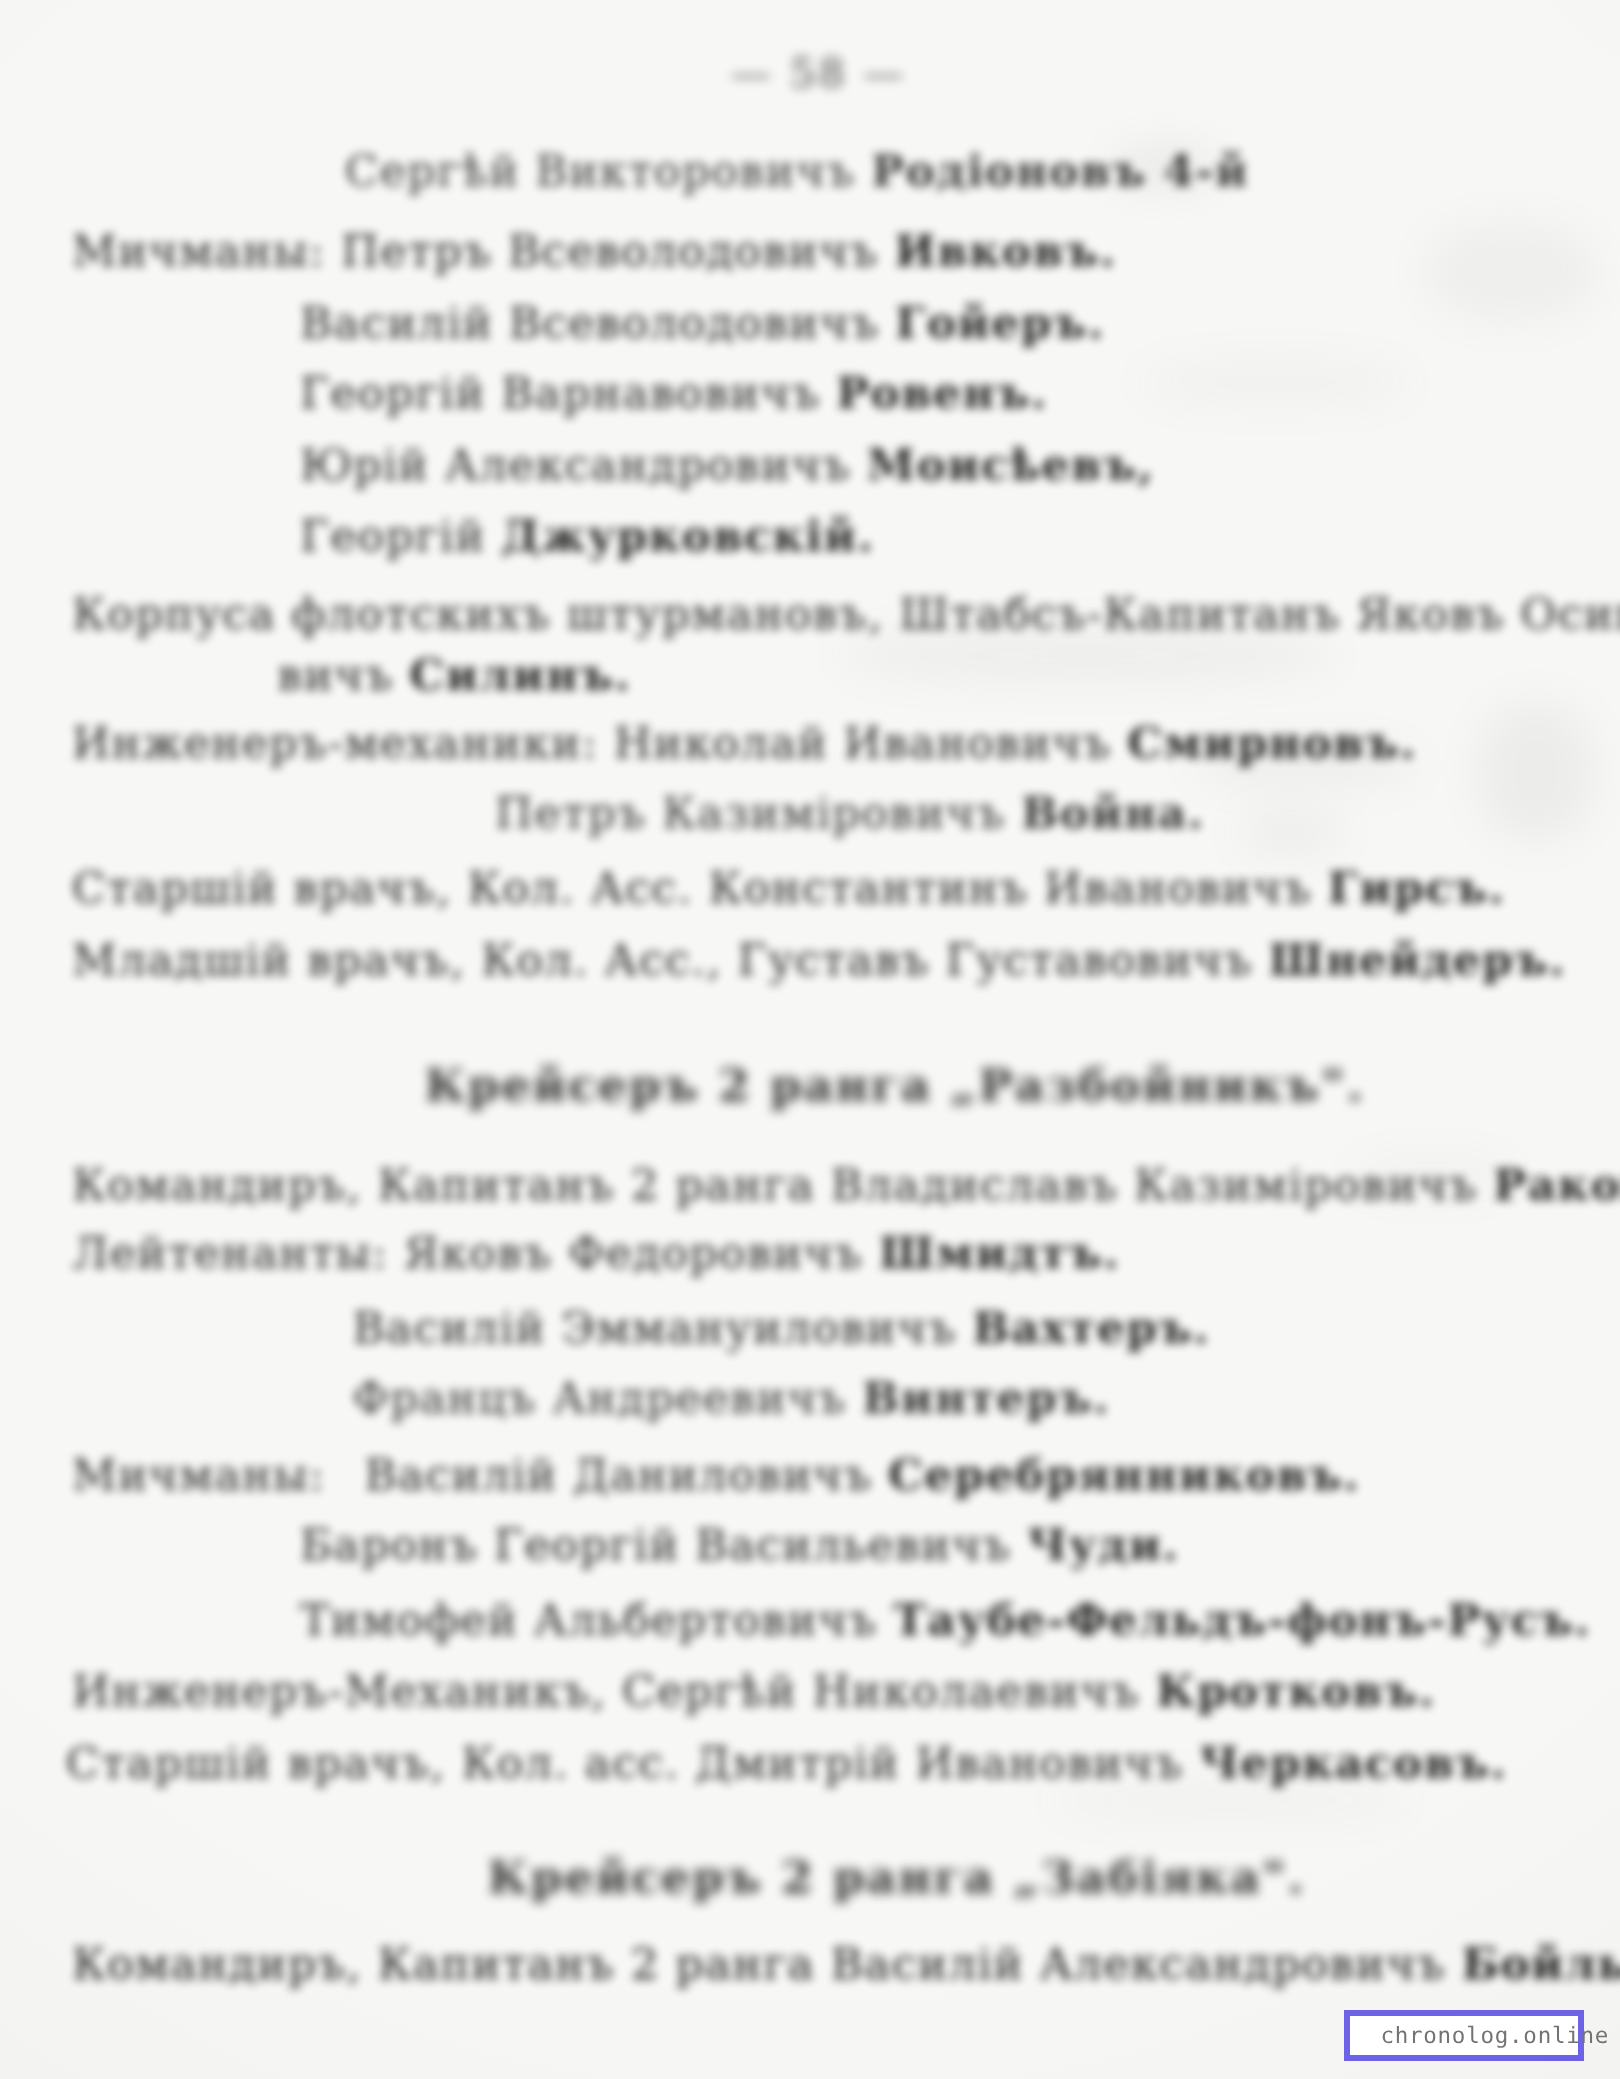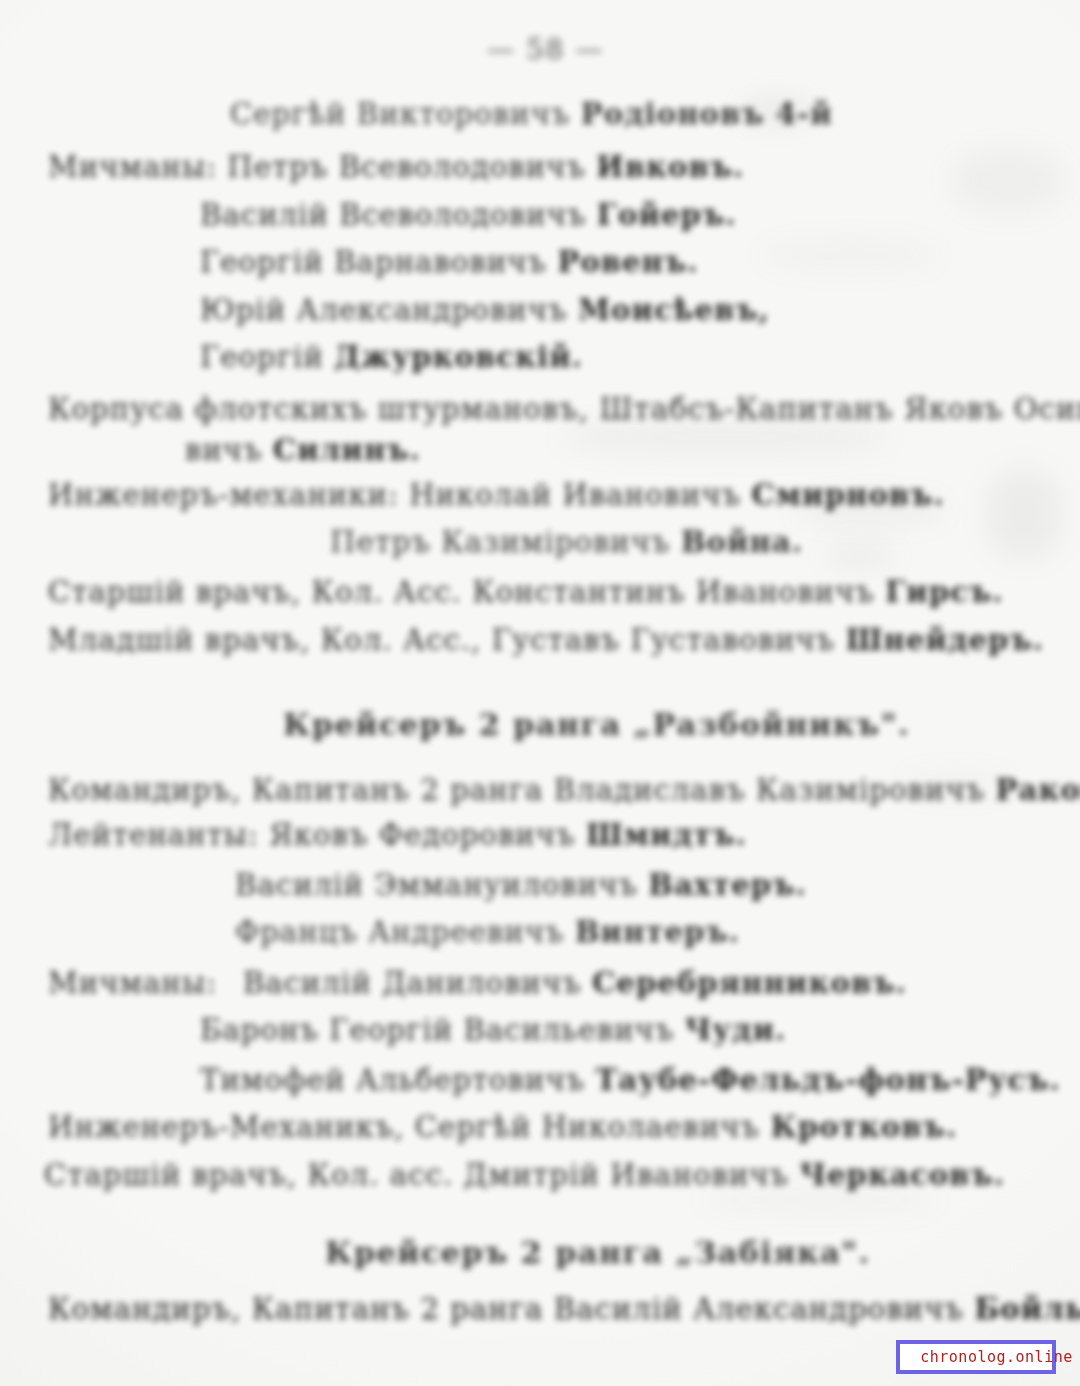--- a/index.html
+++ b/index.html
@@ -81,17 +81,17 @@
       <div class="line body" style="left: 235px; top: 916px; opacity: 0.8;"><span>Францъ Андреевичъ </span><b>Винтеръ.</b></div>
       <div class="line body" style="left: 48px; top: 967px;"><span>Мичманы:  Василій Даниловичъ </span><b>Серебрянниковъ.</b></div>
       <div class="line body" style="left: 200px; top: 1014px;"><span>Баронъ Георгій Васильевичъ </span><b>Чуди.</b></div>
       <div class="line body" style="left: 200px; top: 1064px;"><span>Тимофей Альбертовичъ </span><b>Таубе-Фельдъ-фонъ-Русъ.</b></div>
       <div class="line body" style="left: 48px; top: 1111px;"><span>Инженеръ-Механикъ, Сергѣй Николаевичъ </span><b>Кротковъ.</b></div>
       <div class="line body" style="left: 44px; top: 1159px;"><span>Старшій врачъ, Кол. асс. Дмитрій Ивановичъ </span><b>Черкасовъ.</b></div>
       <div class="line heading" style="left: 325px; top: 1236px; opacity: 0.78;"><b>Крейсеръ 2 ранга „Забіяка".</b></div>
       <div class="line body" style="left: 48px; top: 1293px; opacity: 0.9;"><span>Командиръ, Капитанъ 2 ранга Василій Александровичъ </span><b>Бойль,</b></div>
     </div>
 
-  <div class="watermark" style="border-color: rgb(110, 99, 230); color: #b91c1c; background: rgb(255, 255, 255); padding-left: 41px;">
+  <div class="watermark" style="border-color: rgb(110, 99, 230); color: #737373; background: rgb(255, 255, 255); padding-left: 41px;">
     <span>chronolog.online</span>
   </div>
 
 </div>
 
 </body></html>

